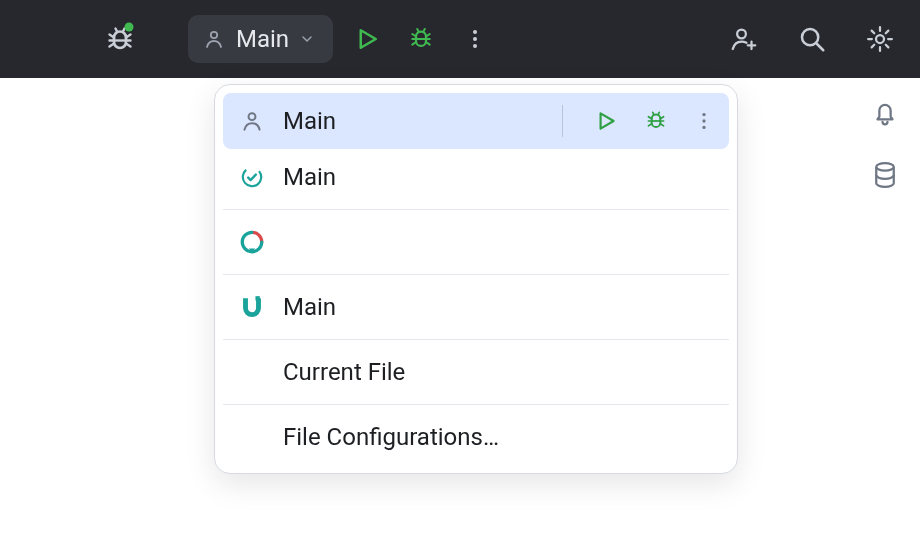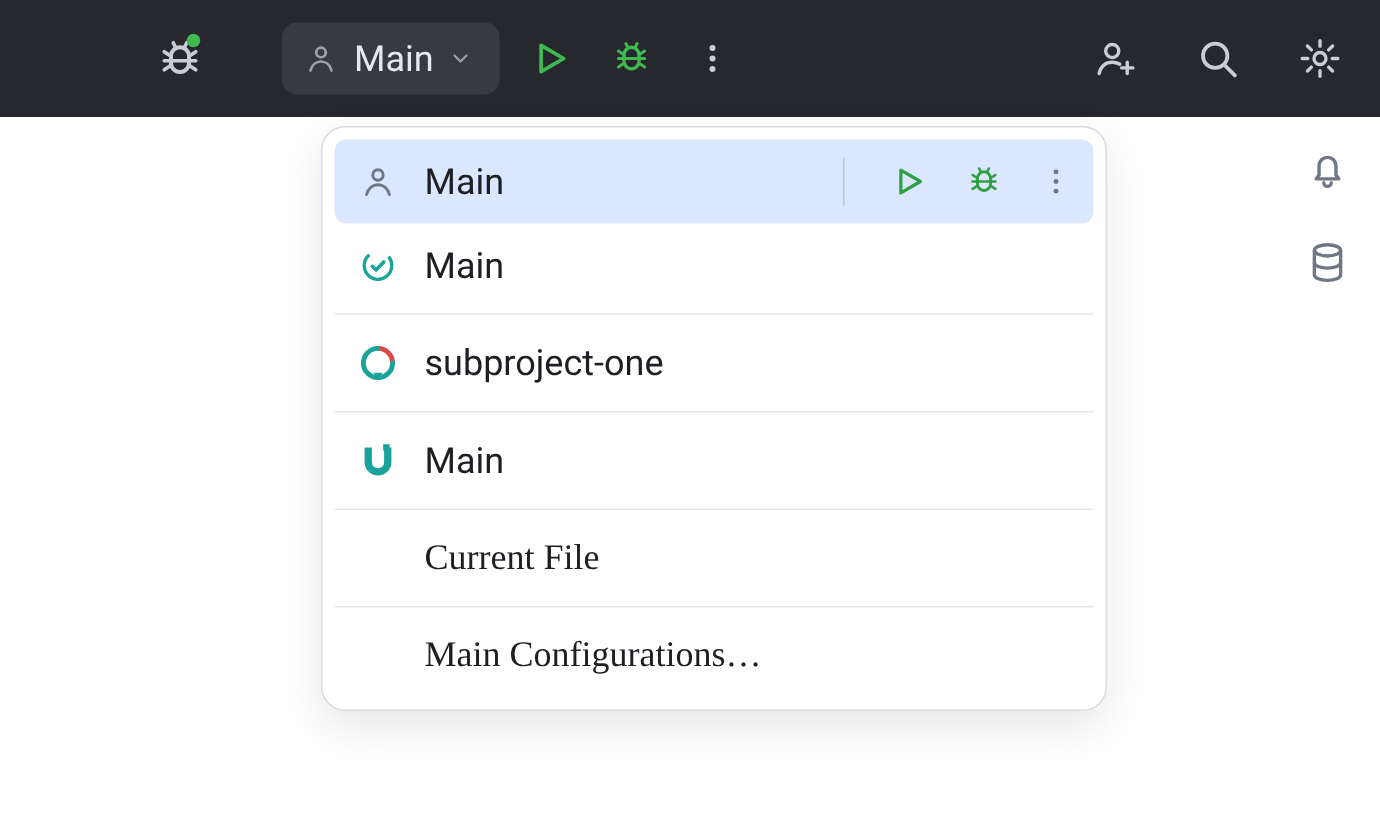--- a/index.html
+++ b/index.html
@@ -111,21 +111,20 @@
     background: #e4e7eb;
     margin: 4px 0;
   }
   .dd-text-item {
     display: flex;
     align-items: center;
     height: 56px;
     padding-left: 60px;
     font-size: 24px;
     color: #1d1f23;
-    font-family: Liberation Serif, serif;
   }
 
   svg { display:block; }
 </style>
 </head>
 <body>
 
 <div class="toolbar">
 
   <span class="icon-btn">
@@ -257,41 +256,40 @@
       </div>
     </div>
     <div class="dd-divider"></div>
     <div class="dd-item">
       <div class="name-col">
         <span class="icon-col">
           <svg width="26" height="26" viewBox="0 0 24 24">
             <use href="#ico-coverage-red"></use>
           </svg>
         </span>
-        <span>subproject-one</span>
       </div>
     </div>
     <div class="dd-divider"></div>
     <div class="dd-item">
       <div class="name-col">
         <span class="icon-col">
           <svg width="26" height="26" viewBox="0 0 24 24">
             <use href="#ico-u-teal"></use>
           </svg>
         </span>
         <span>Main</span>
       </div>
     </div>
     <div class="dd-divider"></div>
     <div class="dd-text-item">
       <span>Current File</span>
     </div>
     <div class="dd-divider"></div>
     <div class="dd-text-item">
-      <span>Main Configurations…</span>
+      <span>File Configurations…</span>
     </div>
   </div>
 
 <svg width="0" height="0" style="position:absolute">
   <defs>
     <g id="ico-app-person">
       <circle cx="12" cy="8" r="3.2" stroke="#6f7785" stroke-width="1.8" fill="none"></circle>
       <path d="M5 20c1-4 4-6 7-6s6 2 7 6" stroke="#6f7785" stroke-width="1.8" fill="none" stroke-linecap="round"></path>
     </g>
     <g id="ico-spring-check">

